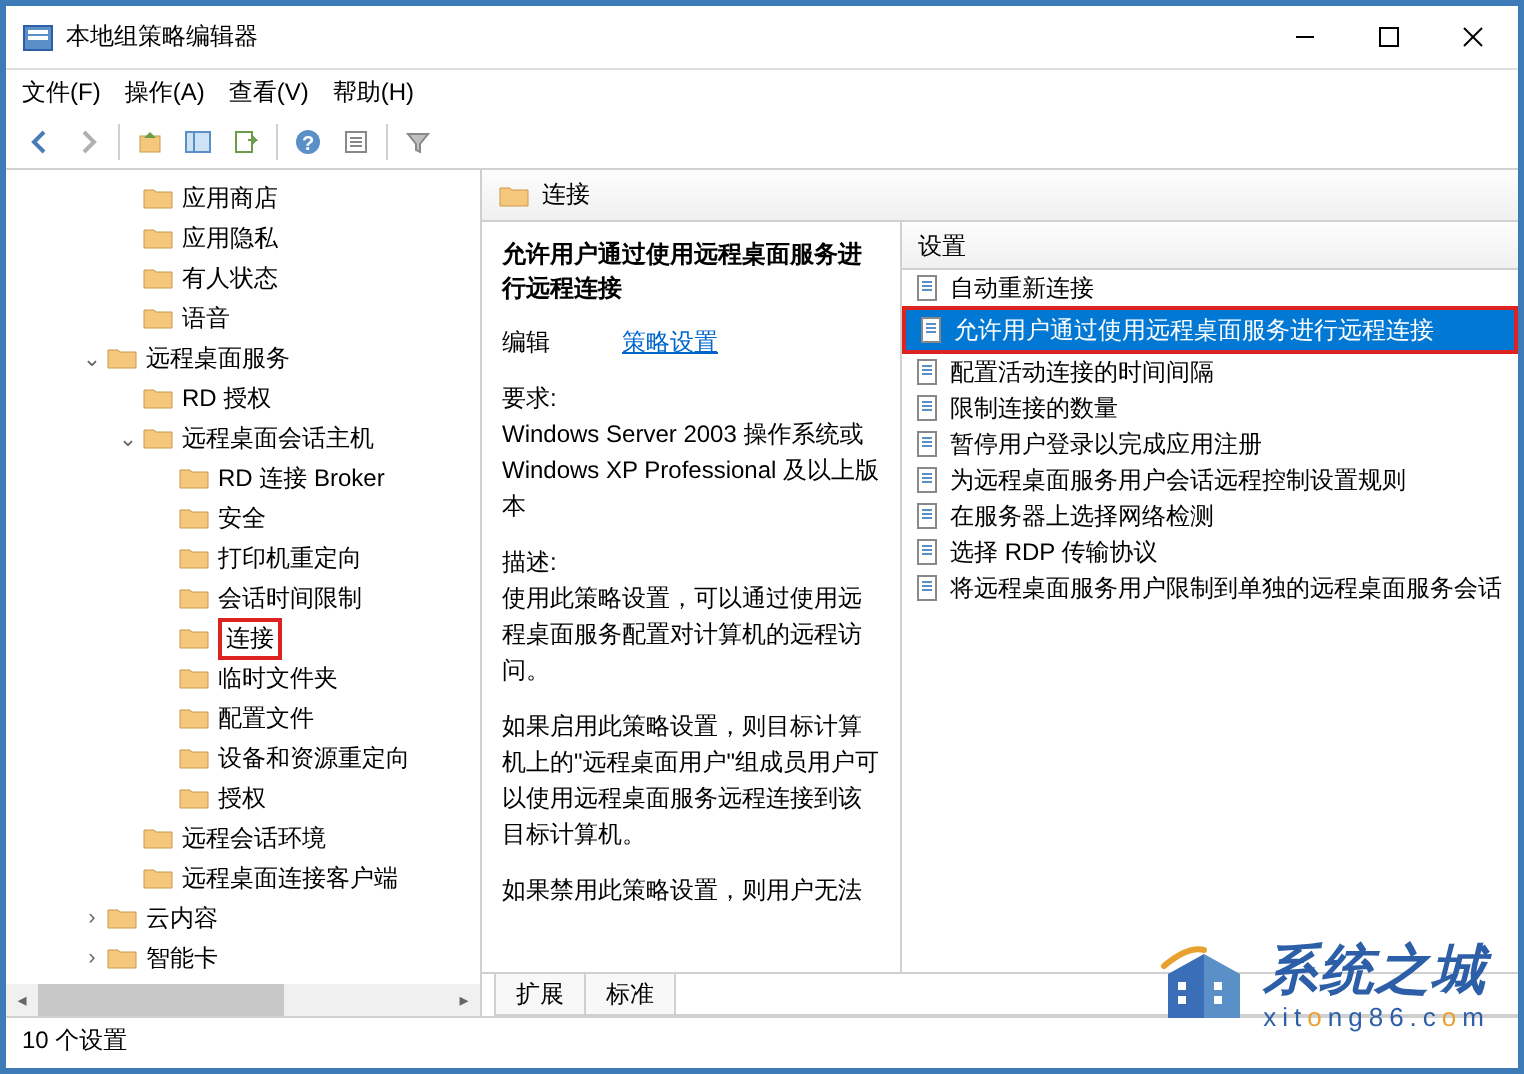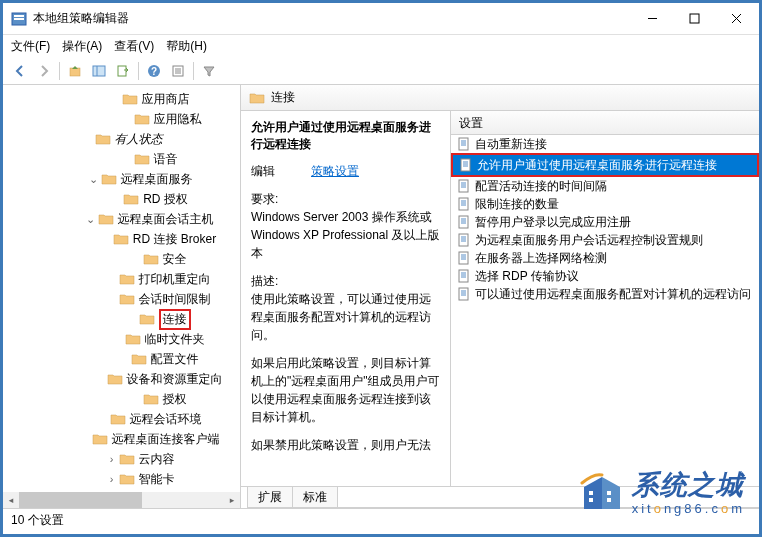--- a/index.html
+++ b/index.html
@@ -10,21 +10,21 @@
     .window-controls { display: flex; gap: 28px; padding-right: 8px; }
     .window-control { width: 14px; height: 14px; display: flex; align-items: center; justify-content: center; cursor: default; }
     .menubar { height: 22px; display: flex; align-items: center; padding: 0 8px; font-size: 12px; gap: 12px; }
     .menu-item { cursor: default; }
     .toolbar { height: 28px; display: flex; align-items: center; padding: 0 6px; border-bottom: 1px solid #d0d0d0; gap: 2px; }
     .tool-btn { width: 22px; height: 22px; display: flex; align-items: center; justify-content: center; cursor: default; }
     .tool-sep { width: 1px; height: 18px; background: #d0d0d0; margin: 0 2px; }
     .content { display: flex; height: calc(100% - 108px); }
     .tree-panel { width: 238px; border-right: 1px solid #d0d0d0; overflow: hidden; position: relative; }
     .tree-inner { padding: 4px 0; font-size: 12px; overflow-x: auto; overflow-y: hidden; height: 100%; }
-    .tree-node { display: flex; align-items: center; height: 20px; white-space: nowrap; cursor: default; justify-content: center; }
+    .tree-node { display: flex; align-items: center; height: 20px; white-space: nowrap; cursor: default; }
     .tree-expand { width: 14px; display: inline-flex; justify-content: center; align-items: center; font-size: 11px; color: #666; }
     .tree-folder { width: 16px; height: 14px; margin-right: 4px; display: inline-flex; }
     .tree-label { white-space: nowrap; }
     .tree-selected { border: 2px solid #d22; padding: 0 2px; }
     .scrollbar-bottom { position: absolute; bottom: 0; left: 0; right: 0; height: 16px; background: #f0f0f0; display: flex; }
     .scrollbar-h-track { flex: 1; background: #f0f0f0; position: relative; }
     .scrollbar-h-thumb { position: absolute; left: 0; width: 60%; height: 100%; background: #c8c8c8; }
     .scrollbar-btn { width: 16px; height: 16px; background: #f0f0f0; display: flex; align-items: center; justify-content: center; font-size: 9px; color: #666; }
     .right-panel { flex: 1; display: flex; flex-direction: column; overflow: hidden; }
     .right-header { height: 26px; background: linear-gradient(#fdfdfd, #f0f0f0); border-bottom: 1px solid #d0d0d0; display: flex; align-items: center; padding: 0 8px; font-size: 12px; }
@@ -145,28 +145,28 @@
 
   <div class="tree-panel">
     <div class="tree-inner" id="tree-inner">
         <div class="tree-node" style="padding-left: 54px;">
           <span class="tree-expand"></span>
           <svg class="tree-folder" viewBox="0 0 16 14">
             <path class="folder-svg" d="M1 3 L1 12 L15 12 L15 4 L7 4 L6 3 Z"></path>
           </svg>
           <span class="tree-label">应用商店</span>
         </div>
-        <div class="tree-node" style="padding-left: 78px;">
+        <div class="tree-node" style="padding-left: 54px;">
           <span class="tree-expand"></span>
           <svg class="tree-folder" viewBox="0 0 16 14">
             <path class="folder-svg" d="M1 3 L1 12 L15 12 L15 4 L7 4 L6 3 Z"></path>
           </svg>
           <span class="tree-label">应用隐私</span>
         </div>
-        <div class="tree-node" style=" font-style: italic;">
+        <div class="tree-node" style="padding-left: 54px;">
           <span class="tree-expand"></span>
           <svg class="tree-folder" viewBox="0 0 16 14">
             <path class="folder-svg" d="M1 3 L1 12 L15 12 L15 4 L7 4 L6 3 Z"></path>
           </svg>
           <span class="tree-label">有人状态</span>
         </div>
         <div class="tree-node" style="padding-left: 54px;">
           <span class="tree-expand"></span>
           <svg class="tree-folder" viewBox="0 0 16 14">
             <path class="folder-svg" d="M1 3 L1 12 L15 12 L15 4 L7 4 L6 3 Z"></path>
@@ -394,21 +394,21 @@
               </svg>
               <span>选择 RDP 传输协议</span>
             </div>
             <div class="setting-item">
               <svg class="setting-icon" viewBox="0 0 14 14">
                 <rect x="2" y="1" width="9" height="12" fill="#fff" stroke="#888"></rect>
                 <line x1="4" y1="4" x2="9" y2="4" stroke="#5a8fc7"></line>
                 <line x1="4" y1="6" x2="9" y2="6" stroke="#5a8fc7"></line>
                 <line x1="4" y1="8" x2="9" y2="8" stroke="#5a8fc7"></line>
               </svg>
-              <span>可以通过使用远程桌面服务配置对计算机的远程访问</span>
+              <span>将远程桌面服务用户限制到单独的远程桌面服务会话</span>
             </div>
           </div>
       </div>
     </div>
 
     <div class="tabs-bottom">
       <div style="width:6px;"></div>
       <div class="tab-btn">扩展</div>
       <div class="tab-btn">标准</div>
       <div class="tab-spacer"></div>

